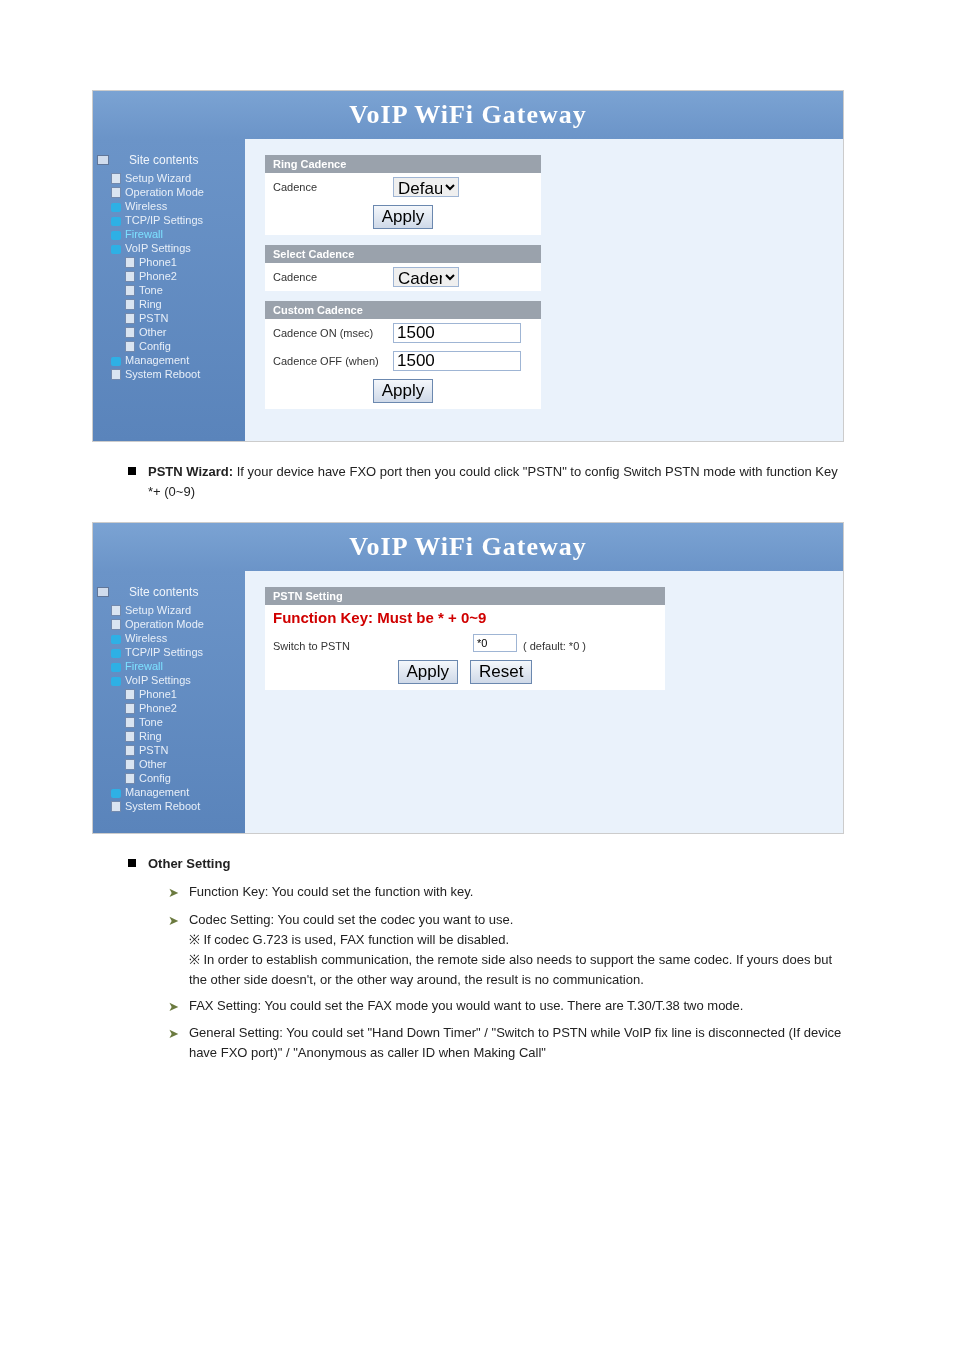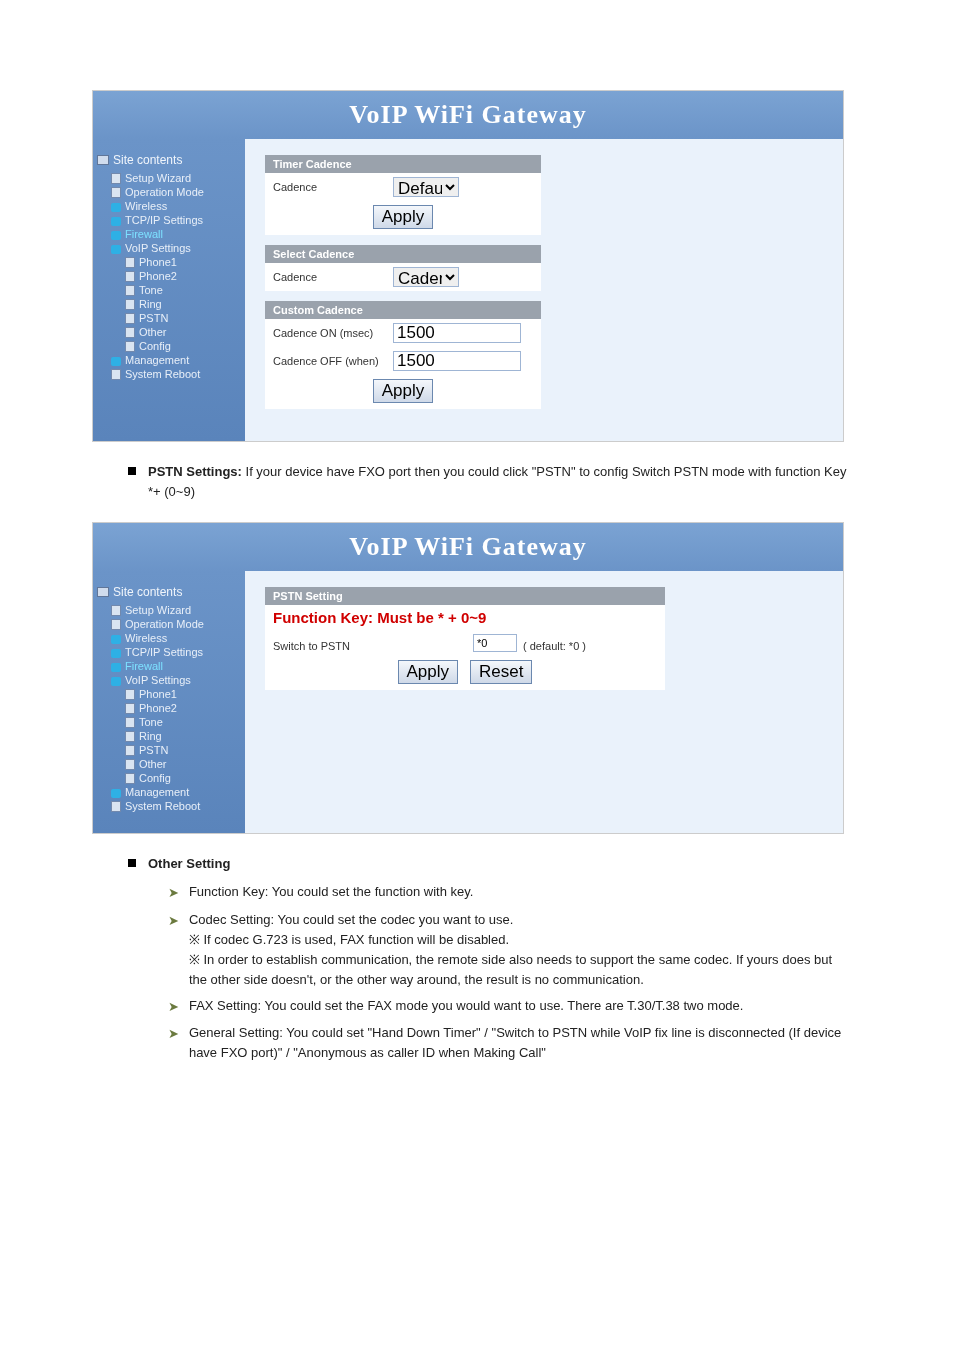--- a/index.html
+++ b/index.html
@@ -3,21 +3,21 @@
 <meta charset="utf-8">
 <style>
 *{margin:0;padding:0;box-sizing:border-box;font-family:Arial,sans-serif}
 body{background:#fff;width:954px}
 .page{padding:90px 0 0 0}
 .screenshot{width:752px;margin-left:92px;border:1px solid #ccc;background:#eaf2fb}
 .header{height:48px;background:linear-gradient(#7ba3d3,#6b94c8);display:flex;align-items:center;justify-content:center}
 .header h1{font-family:'Times New Roman',serif;font-weight:bold;color:#fff;font-size:26px;letter-spacing:1px}
 .body-row{display:flex}
 .sidebar{width:152px;background:linear-gradient(#6b94c8,#5a84bb);padding:14px 4px 18px 4px;font-size:11px;color:#e8eff8}
-.tree-root{display:flex;align-items:center;gap:4px;margin-bottom:4px}
+.tree-root{display:flex;align-items:center;gap:20px;margin-bottom:4px}
 .icon-desktop{width:12px;height:10px;background:#d0dced;border:1px solid #607699;display:inline-block}
 .root-label{color:#f0f5fb;font-size:12px}
 .tree-item{display:flex;align-items:flex-end;gap:4px;padding:1px 0 1px 14px;cursor:pointer}
 .tree-item .icon-page{width:10px;height:11px;background:#d9e4f1;border:1px solid #7289ad;display:inline-block}
 .tree-item .icon-folder{width:10px;height:9px;background:#2eb0e5;border-radius:2px;display:inline-block;position:relative}
 .tree-item.sub{padding-left:28px}
 .tree-item a{color:#e8eff8;text-decoration:none}
 .tree-item.hl a{color:#7de0ff}
 .main{flex:1;background:#eaf2fb;padding:16px 10px 22px 20px}
 .panel{background:#fff;width:276px;margin-bottom:10px}
@@ -116,21 +116,21 @@
               <a href="#">Management</a>
             </div>
             <div class="tree-item">
               <span class="icon-page"></span>
               <a href="#">System Reboot</a>
             </div>
           </div>
     </div>
     <div class="main">
       <div class="panel">
-        <div class="panel-hd">Timer Cadence</div>
+        <div class="panel-hd">Ring Cadence</div>
         <div class="panel-row">
           <label>Cadence</label>
           <select><option>Default</option></select>
         </div>
         <div class="btn-row">
               <button class="btn">Apply</button>
             </div>
       </div>
       <div class="panel">
         <div class="panel-hd">Select Cadence</div>
@@ -153,21 +153,21 @@
               <button class="btn">Apply</button>
             </div>
       </div>
     </div>
   </div>
 </div>
 
 <div class="text-block">
   <div class="bullet-sq">
     <div class="sq"></div>
-    <div><b>PSTN Settings:</b><span> If your device have FXO port then you could click "PSTN" to config Switch PSTN mode with function Key *+ (0~9)</span></div>
+    <div><b>PSTN Wizard:</b><span> If your device have FXO port then you could click "PSTN" to config Switch PSTN mode with function Key *+ (0~9)</span></div>
   </div>
 </div>
 
 <div class="screenshot second">
   <div class="header">
     <h1>VoIP WiFi Gateway</h1>
   </div>
   <div class="body-row">
     <div class="sidebar">
       <div class="tree-root">

